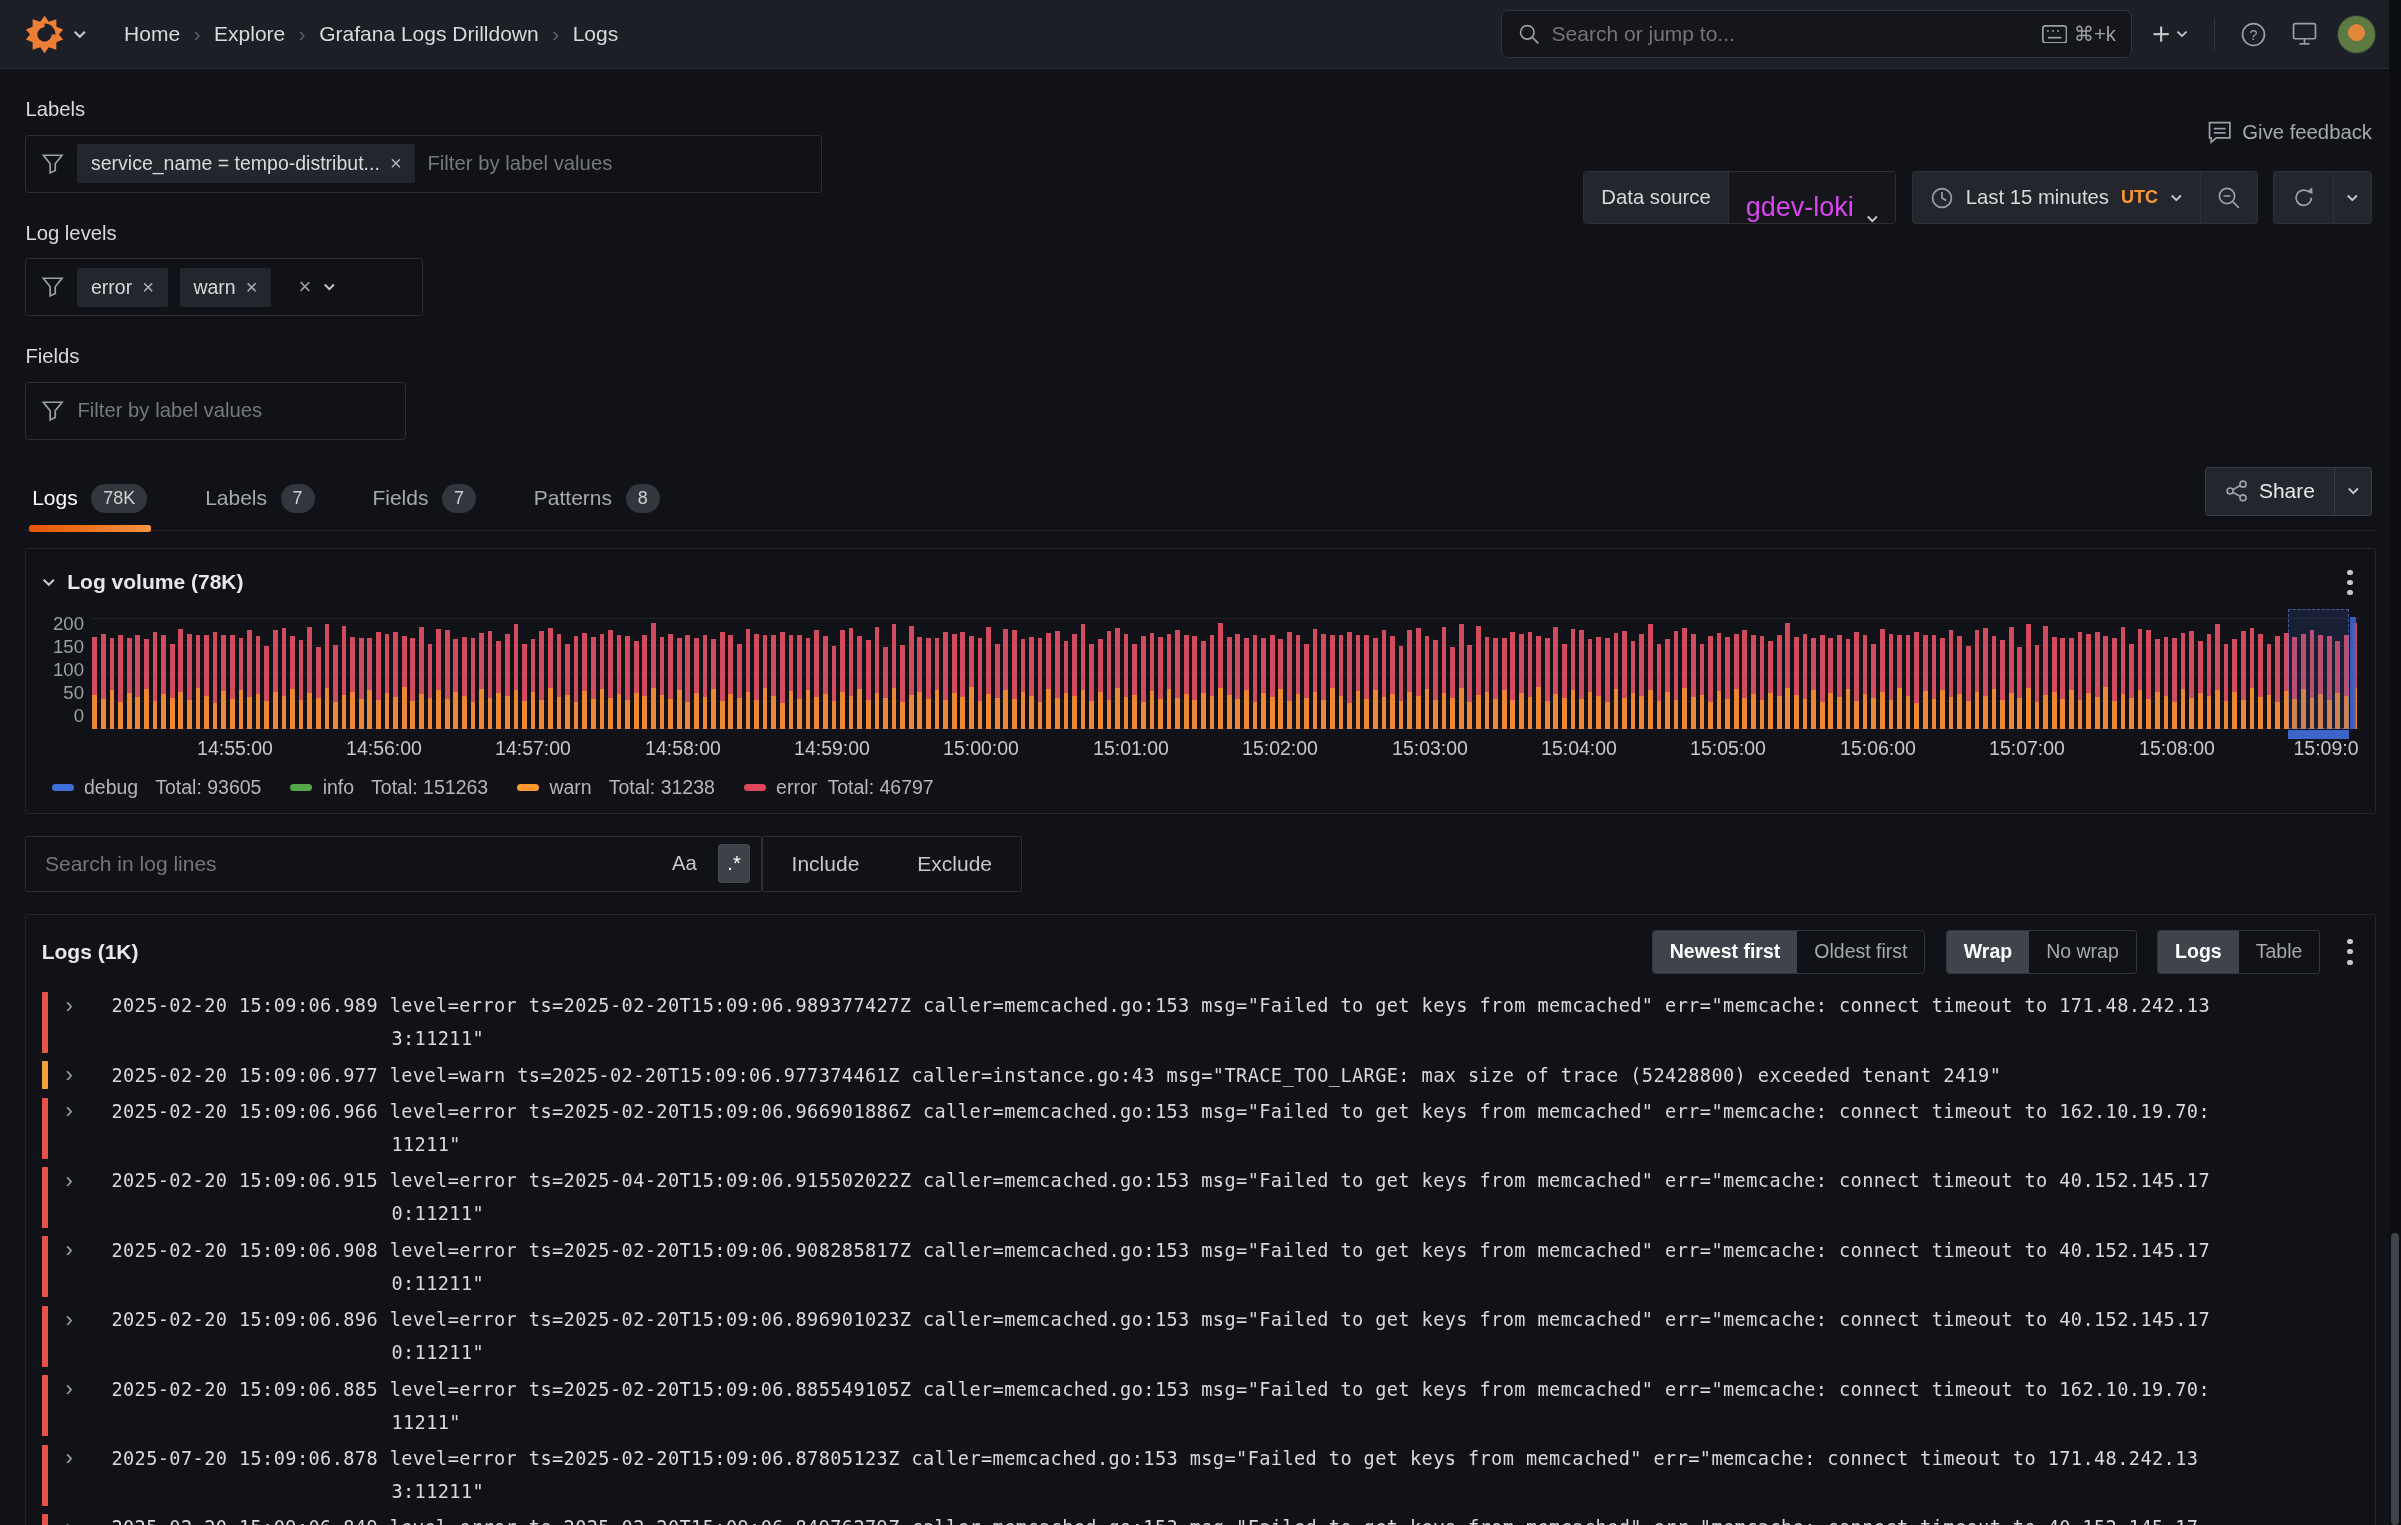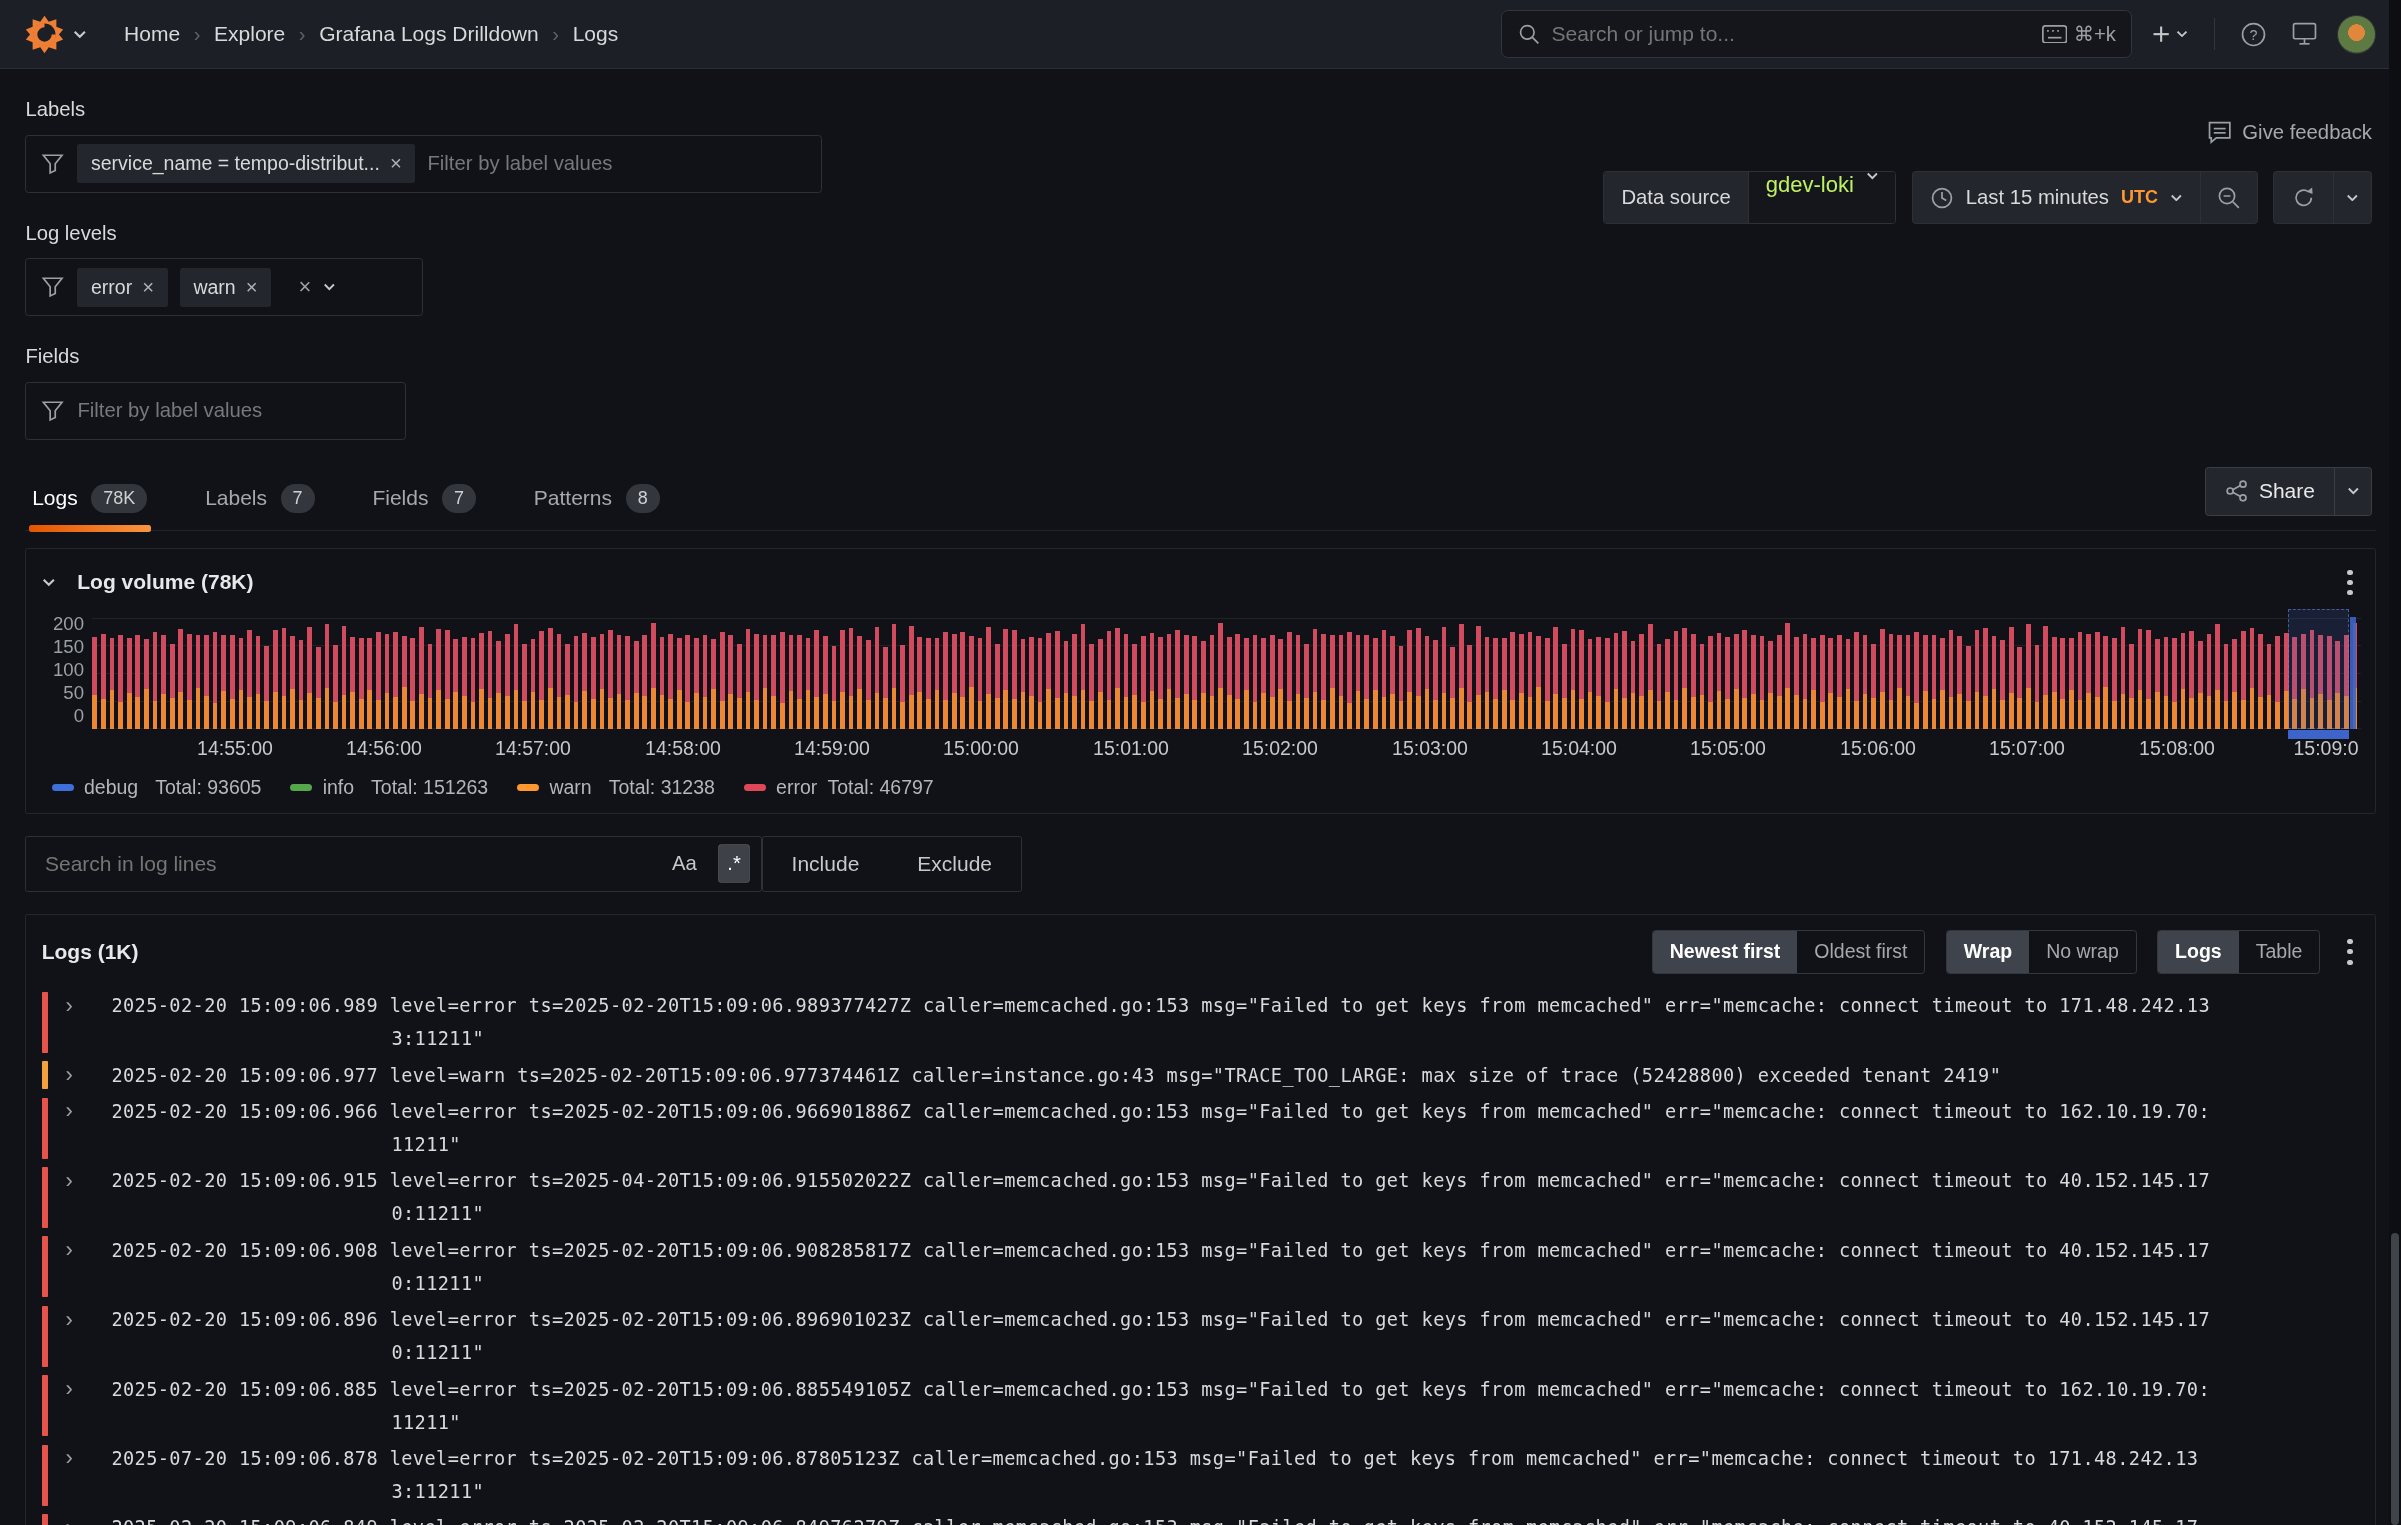--- a/index.html
+++ b/index.html
@@ -55,21 +55,21 @@
   .chip {
     background:#24262d; border-radius:2.5px; height:39px; display:flex; align-items:center;
     gap:10.2px; padding:0 13.6px; font-size:19.5px; color:#d8d9da; cursor:pointer; white-space:nowrap;
   }
   .chip .x { color:#b0b2b6; font-size:20.3px; cursor:pointer; }
   .filter-placeholder { color:#75787e; font-size:20.3px; }
   .clear-x { color:#9aa0a6; font-size:22px; margin-left:15.3px; cursor:pointer; }
   .right-controls { position:absolute; right:29px; top:73px; display:flex; gap:15.3px; align-items:center; }
   .ds-group { display:flex; border:0.8px solid #2e3036; border-radius:3.4px; overflow:hidden; height:53px; }
   .ds-label { background:#24262d; display:flex; align-items:center; padding:0 17px; font-size:20.3px; color:#d8d9da; }
-  .ds-value { background:#14161b; display:flex; align-items:flex-start; gap:12px; padding:0 17px; font-size:22px; color:#bef264; cursor:pointer; border-left:0.8px solid #2e3036; }
+  .ds-value { background:#14161b; display:flex; align-items:flex-end; gap:12px; padding:0 17px; font-size:27px; color:#d946ef; cursor:pointer; border-left:0.8px solid #2e3036; }
   .time-group { display:flex; border:0.8px solid #2e3036; border-radius:3.4px; overflow:hidden; height:53px; background:#24262d; }
   .time-main { display:flex; align-items:center; gap:12px; padding:0 17px; font-size:20.3px; color:#d8d9da; cursor:pointer; }
   .utc { color:#ff9830; font-size:18px; font-weight:bold; }
   .time-zoomout { display:flex; align-items:center; padding:0 15.3px; border-left:0.8px solid #2e3036; cursor:pointer; }
   .refresh-group { display:flex; border:0.8px solid #2e3036; border-radius:3.4px; overflow:hidden; height:53px; background:#24262d; }
   .refresh-main { display:flex; align-items:center; padding:0 17px; cursor:pointer; }
   .refresh-caret { display:flex; align-items:center; padding:0 12px; border-left:0.8px solid #2e3036; cursor:pointer; }
 
   
   .tabs-row { display:flex; align-items:center; gap:51px; margin-top:32px; border-bottom:0.8px solid #22242a; padding:0 3.4px; position:relative; }
@@ -82,21 +82,21 @@
   .tab-badge { background:#33363c; color:#d0d1d3; font-size:18px; border-radius:14.4px; padding:4.2px 12px; }
   .share-btn {
     position:absolute; right:3.4px; top:-5.1px; display:flex; border:0.8px solid #3a3d44; border-radius:3.4px; overflow:hidden;
     background:#24262d; height:49px;
   }
   .share-main { display:flex; align-items:center; gap:10.2px; padding:0 18.6px; font-size:21px; color:#e8e8ea; cursor:pointer; }
   .share-caret { display:flex; align-items:center; padding:0 12px; border-left:0.8px solid #3a3d44; cursor:pointer; }
 
   
   .panel { border:0.8px solid #24262c; border-radius:2.5px; margin-top:17px; background:#111217; position:relative; }
-  .panel-header { display:flex; align-items:center; gap:22px; padding:13.6px 15.3px 8.5px 15.3px; }
+  .panel-header { display:flex; align-items:center; gap:12px; padding:13.6px 15.3px 8.5px 15.3px; }
   .panel-title { font-size:21px; font-weight:bold; color:#e8e8ea; }
   .kebab { margin-left:auto; display:flex; flex-direction:column; gap:5.1px; padding:6.8px; cursor:pointer; }
   .kebab span { width:5.1px; height:5.1px; border-radius:50%; background:#c7c8ca; }
 
   
   .chart-wrap { padding:8.5px 13.6px 5.1px 13.6px; }
   .chart-grid-area { display:flex; gap:8.5px; }
   .yaxis { width:44px; display:flex; flex-direction:column; justify-content:space-between; align-items:flex-end; height:110px; position:relative; top:-3.4px; }
   .yaxis span { font-size:18.6px; color:#9aa0a6; line-height:18.6px; }
   .plot { position:relative; flex:1; height:110px; overflow:visible; }

